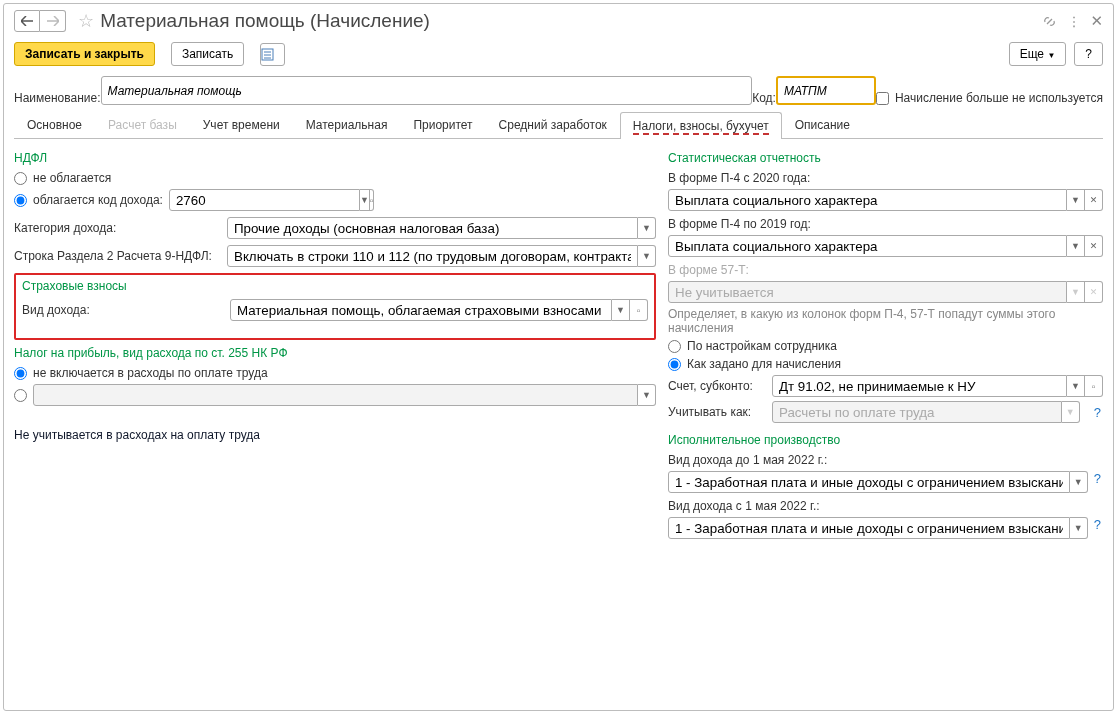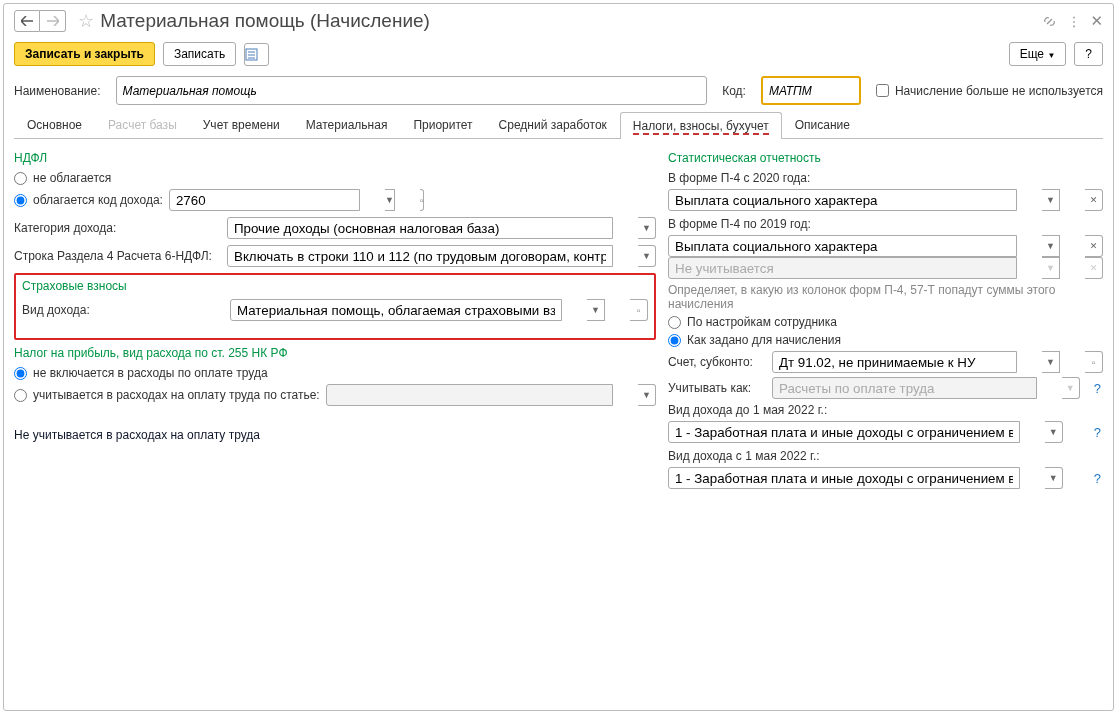--- a/index.html
+++ b/index.html
@@ -7,47 +7,47 @@
 .window { border: 1px solid #bdbdbd; border-radius: 3px; margin: 3px; width: 1111px; height: 708px; display: flex; flex-direction: column; }
 .titlebar { display: flex; align-items: center; padding: 6px 10px; gap: 6px; }
 .navbtns { display: flex; gap: 0; margin-right: 6px; }
 .navbtn { width: 26px; height: 22px; border: 1px solid #aaa; background: #fff; cursor: pointer; display: flex; align-items: center; justify-content: center; }
 .navbtn:first-child { border-radius: 3px 0 0 3px; }
 .navbtn:last-child { border-left: none; border-radius: 0 3px 3px 0; }
 .star { color: #bbb; font-size: 18px; }
 .title { font-size: 19px; color: #484848; }
 .titlebar-right { margin-left: auto; display: flex; gap: 10px; align-items: center; color: #999; }
 .iconbtn { cursor: pointer; font-size: 13px; color: #888; }
-.toolbar { display: flex; align-items: center; padding: 4px 10px; gap: 8px; }
+.toolbar { display: flex; align-items: center; padding: 4px 10px; gap: 16px; }
 .btn { border: 1px solid #aaa; padding: 4px 10px; border-radius: 3px; background: #fff; cursor: pointer; font-size: 12px; }
 .btn.primary { background: #ffd94a; border-color: #d4a800; font-weight: bold; }
 .btn.iconb { width: 25px; padding: 4px 0; text-align: center; color: #4a7fb8; }
 .btn.more { }
 .toolbar-right { margin-left: auto; display: flex; gap: 8px; }
-.fieldsrow { display: flex; align-items: center; padding: 6px 10px; gap: 15px; }
+.fieldsrow { display: flex; align-items: flex-end; padding: 6px 10px; gap: 0; }
 .label { color: #333; }
 .input { border: 1px solid #aaa; border-radius: 3px; padding: 3px 6px; font-size: 12px; height: 29px; font-style: italic; }
 .input.name { flex: 1; }
 .input.code { width: 100px; border: 2px solid #e6a800; }
 .chk { display: flex; align-items: center; gap: 6px; }
 .tabs { display: flex; border-bottom: 1px solid #bdbdbd; margin: 0 10px; }
 .tab { padding: 6px 12px; border: 1px solid transparent; border-bottom: none; cursor: pointer; color: #333; text-align: right; }
 .tab.disabled { color: #bbb; }
 .tab.active { border-color: #bdbdbd; border-radius: 3px 3px 0 0; background: #fff; position: relative; top: 1px; }
 .tab.active .underline { border-bottom: 2px dashed #c53333; }
 .content { display: flex; padding: 6px 10px; gap: 12px; flex: 1; overflow: hidden; }
 .col { }
 .col.left { width: 642px; }
 .col.right { flex: 1; }
 .section-title { color: #009646; font-size: 12px; margin: 6px 0 6px 0; }
 .radio { display: flex; align-items: center; gap: 6px; margin: 4px 0; }
 .radio input { margin: 0; }
 .row { display: flex; align-items: center; margin: 6px 0; gap: 8px; }
 .row .label { width: 200px; }
-.select-wrap { display: flex; align-items: center; flex: 1; gap: 25px; }
+.select-wrap { display: flex; align-items: flex-start; flex: 1; }
 .select { border: 1px solid #aaa; border-radius: 3px 0 0 3px; padding: 3px 6px; height: 22px; flex: 1; }
 .ddbtn { border: 1px solid #aaa; border-left: none; background: #fff; width: 18px; height: 22px; cursor: pointer; font-size: 9px; color: #666; }
 .ddbtn.rad { border-radius: 0 3px 3px 0; }
 .ddbtn.open { font-size: 10px; }
 .hint { color: #888; font-size: 12px; margin: 4px 0; }
 .redbox { border: 2px solid #dc2626; padding: 4px 6px 8px; margin: 6px 0; border-radius: 2px; }
 .narrow-sel { width: 260px; }
 .income-row .label { width: 200px; }
 .disabled-input { background: #f3f3f3; color: #aaa; }
 .helpq { color: #2176c7; font-size: 13px; cursor: pointer; margin-left: 4px; padding: 0 2px; }
@@ -145,21 +145,21 @@
         </div>
       </div>
       <div class="row">
         <span class="label" style="width:205px">Категория дохода:</span>
         <div class="select-wrap">
           <input class="select" value="Прочие доходы (основная налоговая база)" style="">
           <button class="ddbtn rad">▼</button>
         </div>
       </div>
       <div class="row">
-        <span class="label" style="width:205px">Строка Раздела 4 Расчета 6-НДФЛ:</span>
+        <span class="label" style="width:205px">Строка Раздела 2 Расчета 9-НДФЛ:</span>
         <div class="select-wrap">
           <input class="select" value="Включать в строки 110 и 112 (по трудовым договорам, контрактам)" style="">
           <button class="ddbtn rad">▼</button>
         </div>
       </div>
 
       <div class="redbox">
         <div class="section-title" style="margin-top:0">Страховые взносы</div>
         <div class="row income-row" style="margin-bottom:9px">
           <span class="label">Вид дохода:</span>
@@ -171,21 +171,20 @@
         </div>
       </div>
 
       <div class="section-title">Налог на прибыль, вид расхода по ст. 255 НК РФ</div>
       <div class="radio">
         <input type="radio" name="profit" checked="" style="">
         <span>не включается в расходы по оплате труда</span>
       </div>
       <div class="radio">
         <input type="radio" name="profit" style="">
-        <span>учитывается в расходах на оплату труда по статье:</span>
         <div class="select-wrap narrow-sel" style="width:160px">
           <input class="select disabled-input" disabled="" style="">
           <button class="ddbtn rad">▼</button>
         </div>
       </div>
       <div class="orange-text">Не учитывается в расходах на оплату труда</div>
     </div>
 
     <div class="col right">
       <div class="section-title">Статистическая отчетность</div>
@@ -194,20 +193,21 @@
         <input class="select" value="Выплата социального характера" style="">
         <button class="ddbtn">▼</button>
         <button class="ddbtn rad">✕</button>
       </div>
       <span class="rlabel" style="margin-top:6px;display:block">В форме П-4 по 2019 год:</span>
       <div class="select-wrap">
         <input class="select" value="Выплата социального характера" style="">
         <button class="ddbtn">▼</button>
         <button class="ddbtn rad">✕</button>
       </div>
+      <span class="rlabel" style="margin-top:6px;display:block;color:#aaa">В форме 57-Т:</span>
       <div class="select-wrap">
         <input class="select disabled-input" disabled="" value="Не учитывается" style="">
         <button class="ddbtn" style="color:#ccc">▼</button>
         <button class="ddbtn rad" style="color:#ccc">✕</button>
       </div>
       <div class="hint">Определяет, в какую из колонок форм П-4, 57-Т попадут суммы этого начисления</div>
 
       <div class="radio">
         <input type="radio" name="bu" style="">
         <span>По настройкам сотрудника</span>
@@ -226,20 +226,21 @@
       </div>
       <div class="row">
         <span class="label" style="width:96px">Учитывать как:</span>
         <div class="select-wrap">
           <input class="select disabled-input" disabled="" value="Расчеты по оплате труда" style="">
           <button class="ddbtn rad" style="color:#ccc">▼</button>
         </div>
         <span class="helpq">?</span>
       </div>
 
+      <div class="section-title sect2">Исполнительное производство</div>
       <span class="rlabel">Вид дохода до 1 мая 2022 г.:</span>
       <div class="select-wrap">
         <input class="select" value="1 - Заработная плата и иные доходы с ограничением взыскания" style="">
         <button class="ddbtn rad">▼</button>
         <span class="helpq">?</span>
       </div>
       <span class="rlabel" style="margin-top:6px;display:block">Вид дохода с 1 мая 2022 г.:</span>
       <div class="select-wrap">
         <input class="select" value="1 - Заработная плата и иные доходы с ограничением взыскания" style="">
         <button class="ddbtn rad">▼</button>

